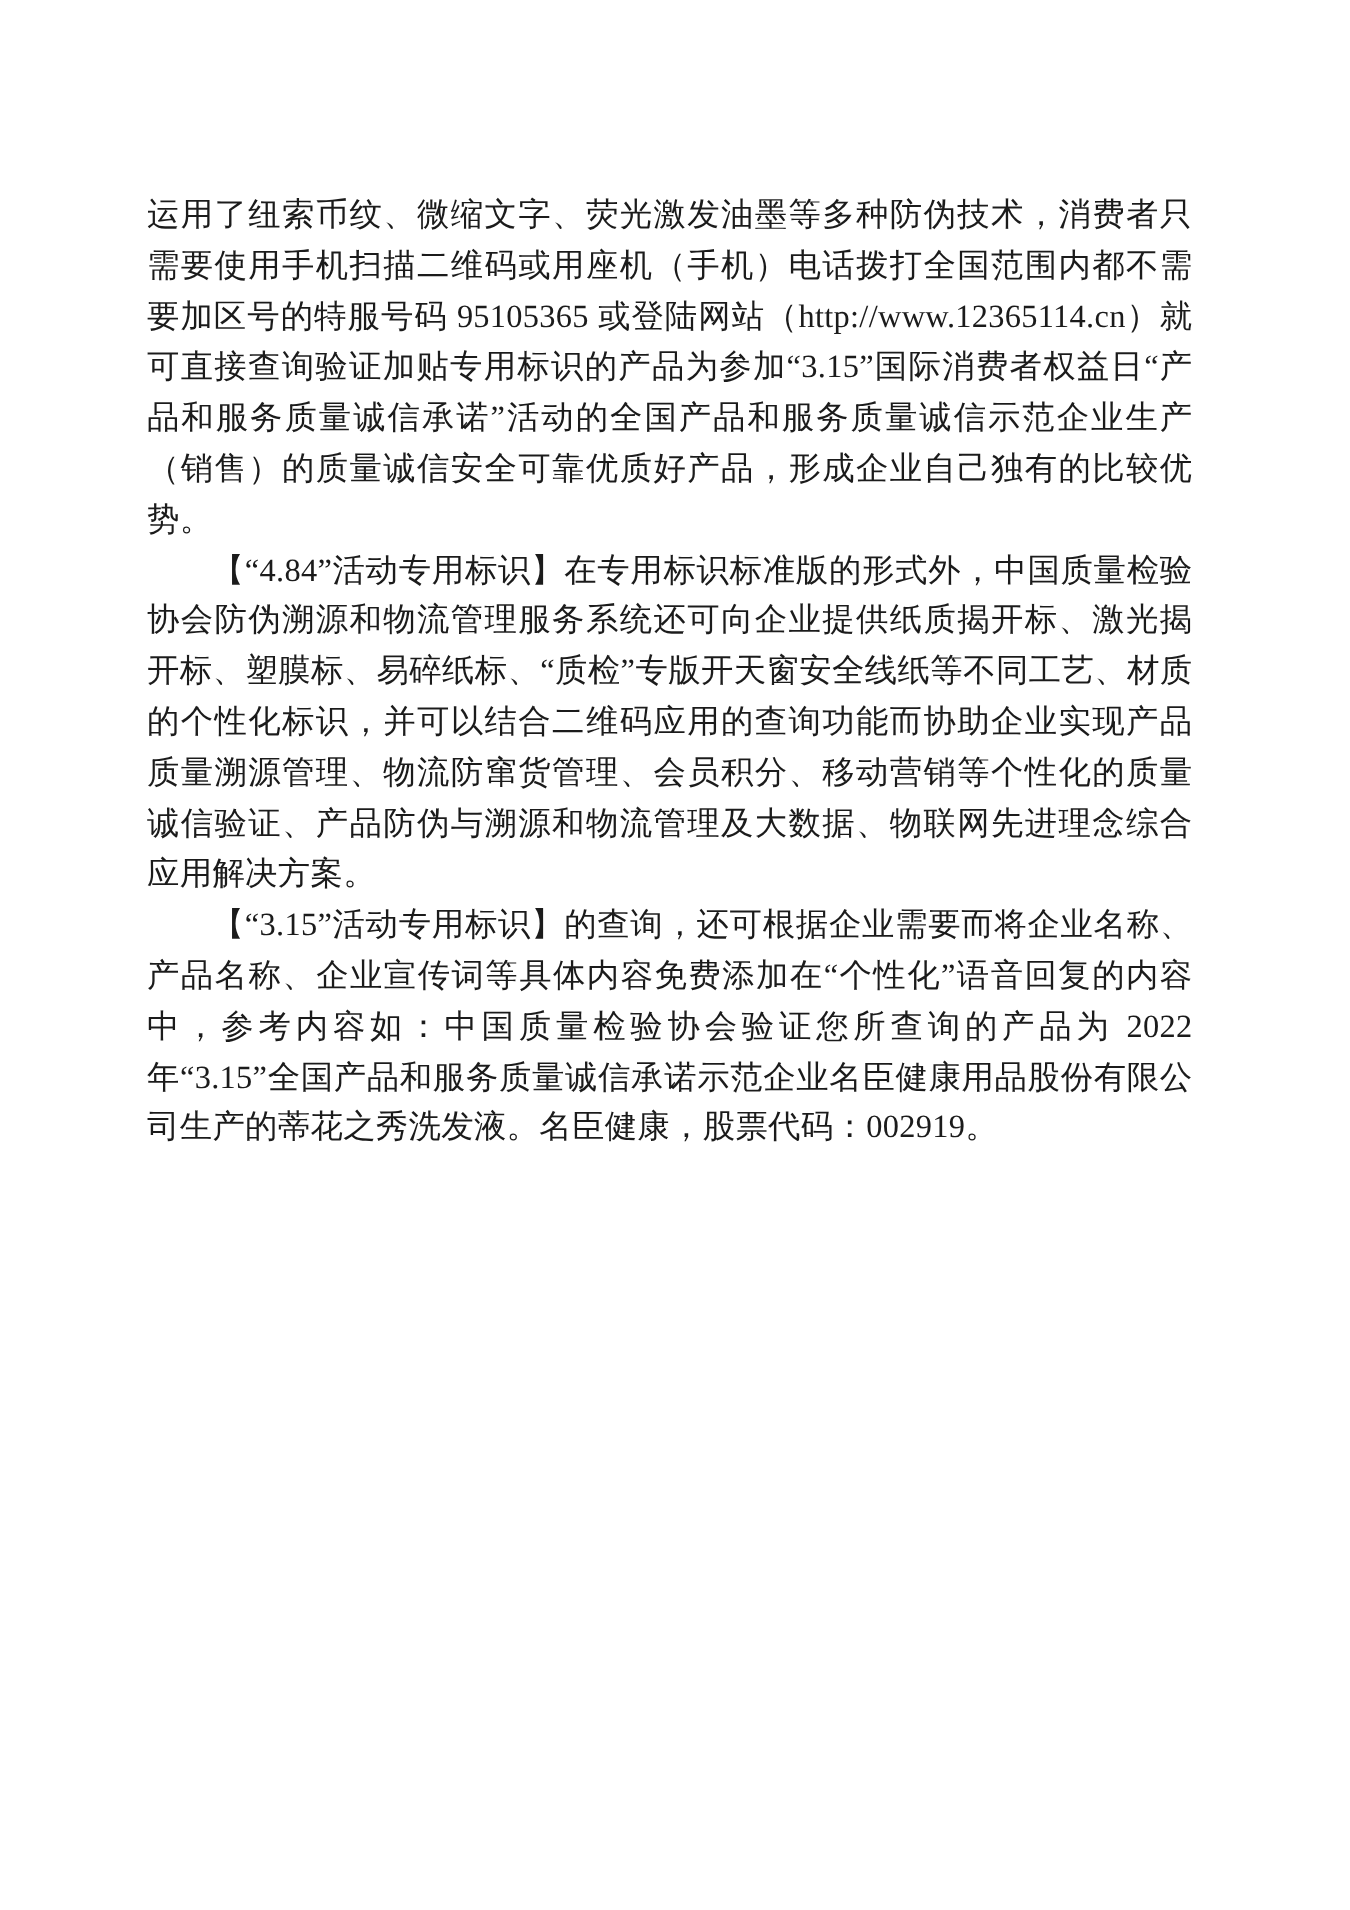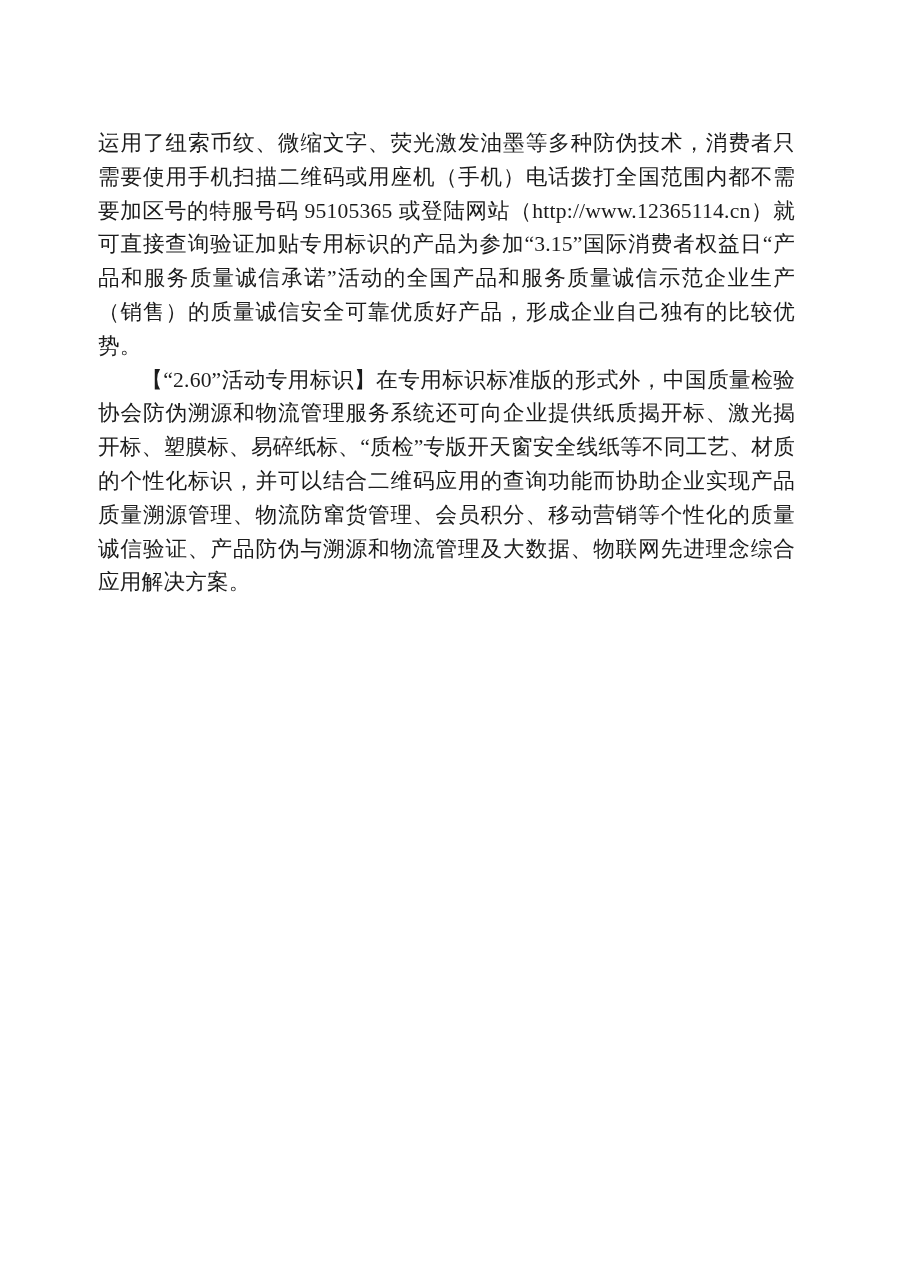--- a/index.html
+++ b/index.html
@@ -44,18 +44,19 @@
     color: #4c1d95;
     letter-spacing: 1px;
   }
 </style>
 </head>
 <body>
 
 <div class="page">
   <div class="doc-body">
       <p class="para">运用了纽索币纹、微缩文字、荧光激发油墨等多种防伪技术，消费者只需要使用手机扫描二维码或用座机（手机）电话拨打全国范围内都不需要加区号的特服号码 95105365 或登陆网站（http://www.12365114.cn）就可直接查询验证加贴专用标识的产品为参加“3.15”国际消费者权益日“产品和服务质量诚信承诺”活动的全国产品和服务质量诚信示范企业生产（销售）的质量诚信安全可靠优质好产品，形成企业自己独有的比较优势。</p>
-      <p class="para indent">【“2.60”活动专用标识】在专用标识标准版的形式外，中国质量检验协会防伪溯源和物流管理服务系统还可向企业提供纸质揭开标、激光揭开标、塑膜标、易碎纸标、“质检”专版开天窗安全线纸等不同工艺、材质的个性化标识，并可以结合二维码应用的查询功能而协助企业实现产品质量溯源管理、物流防窜货管理、会员积分、移动营销等个性化的质量诚信验证、产品防伪与溯源和物流管理及大数据、物联网先进理念综合应用解决方案。</p>
+      <p class="para indent">【“4.84”活动专用标识】在专用标识标准版的形式外，中国质量检验协会防伪溯源和物流管理服务系统还可向企业提供纸质揭开标、激光揭开标、塑膜标、易碎纸标、“质检”专版开天窗安全线纸等不同工艺、材质的个性化标识，并可以结合二维码应用的查询功能而协助企业实现产品质量溯源管理、物流防窜货管理、会员积分、移动营销等个性化的质量诚信验证、产品防伪与溯源和物流管理及大数据、物联网先进理念综合应用解决方案。</p>
+      <p class="para indent">【“3.15”活动专用标识】的查询，还可根据企业需要而将企业名称、产品名称、企业宣传词等具体内容免费添加在“个性化”语音回复的内容中，参考内容如：中国质量检验协会验证您所查询的产品为 2022 年“3.15”全国产品和服务质量诚信承诺示范企业名臣健康用品股份有限公司生产的蒂花之秀洗发液。名臣健康，股票代码：002919。</p>
     </div>
   <div class="footer">
     <span>— 21 —</span>
   </div>
 </div>
 
 </body></html>

